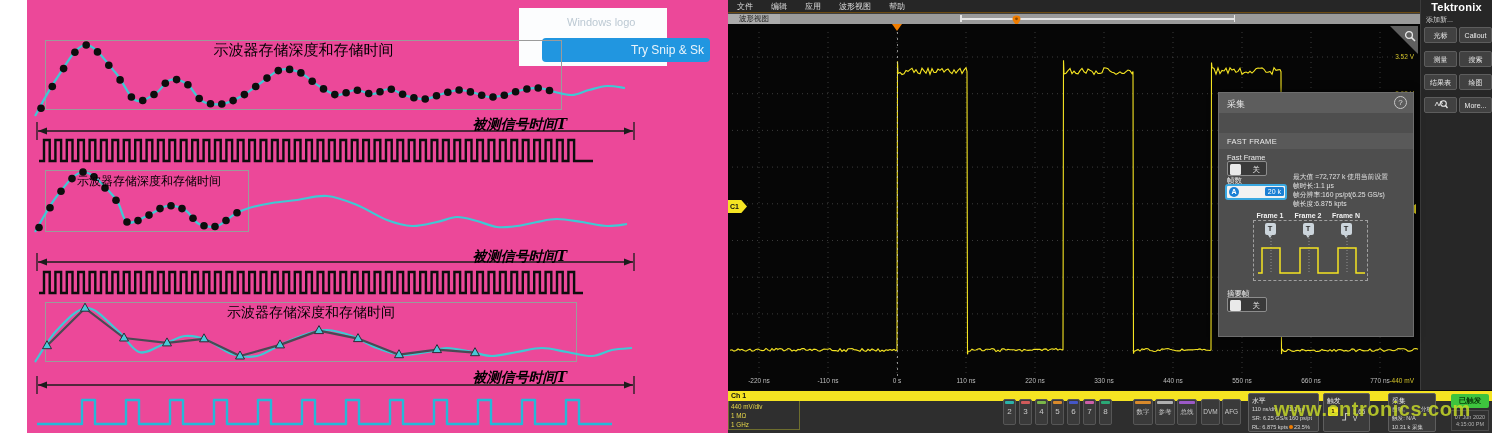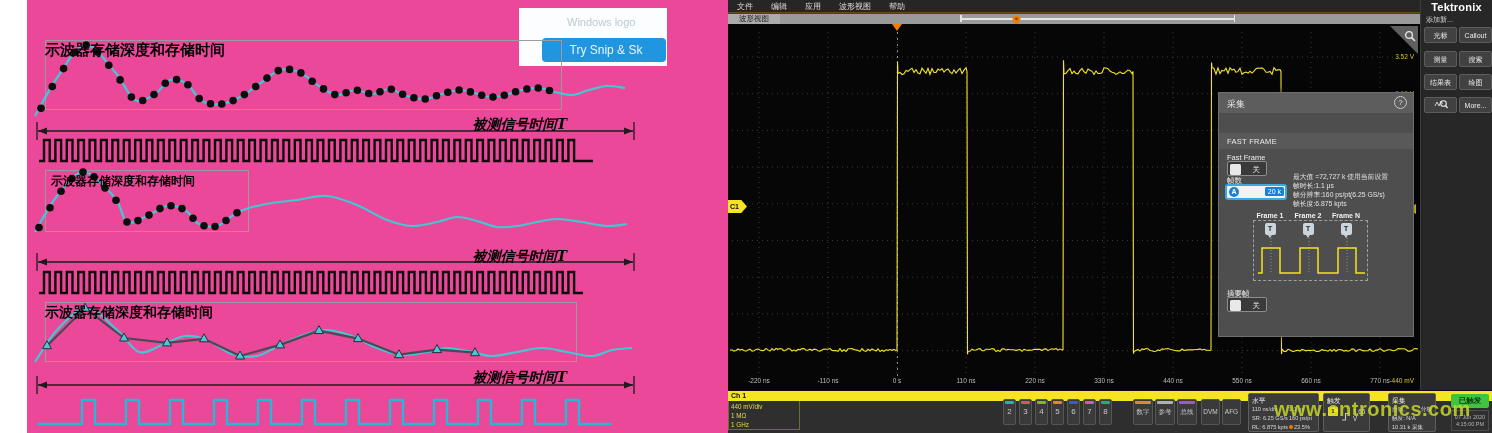--- a/index.html
+++ b/index.html
@@ -3,29 +3,29 @@
 <meta charset="utf-8">
 <style>
   html,body{margin:0;padding:0;background:#fff;}
   *{box-sizing:border-box;}
   #canvas{position:relative;width:1492px;height:433px;background:#fff;overflow:hidden;
           font-family:"Liberation Sans",sans-serif;}
   
   #left{position:absolute;left:0;top:0;width:728px;height:433px;background:#ec4899;margin-left:27px;}
   .diagram{position:absolute;left:0;width:640px;}
   .dbox{position:absolute;border:1px solid #9b9b9b;background:transparent;}
-  .dtitle{position:absolute;text-align:left;font-family:"DejaVu Serif",serif;
-          font-weight:bold;color:#000;}
+  .dtitle{position:absolute;text-align:center;font-family:"DejaVu Serif",serif;
+          font-weight:normal;color:#000;}
   .dlabel{position:absolute;text-align:right;font-family:"DejaVu Serif",serif;
           font-weight:bold;font-style:italic;color:#000;font-size:14px;}
   .dsvg{position:absolute;left:0;top:0;}
   #win-popup{position:absolute;left:492px;top:8px;width:148px;height:58px;background:#fcfdfe;}
   #win-text{position:absolute;left:48px;top:8px;font-size:11px;color:#bcc9d3;}
-  #win-btn{position:absolute;left:23px;top:30px;width:124px;height:24px;background:#2196e0;
-           color:#eaf4fb;font-size:12px;border:none;border-radius:4px;text-align:center;
+  #win-btn{position:absolute;left:23px;top:30px;width:168px;height:24px;background:#2196e0;
+           color:#eaf4fb;font-size:12px;border:none;border-radius:4px;text-align:right;
            padding-left:10px;white-space:nowrap;overflow:hidden;}
   
   #scope{position:absolute;left:728px;top:0;width:764px;height:433px;background:#404040;overflow:hidden;}
   #menubar{position:absolute;left:0;top:0;width:692px;height:13px;background:#262626;
            border-bottom:1px solid #6b4a12;display:flex;align-items:center;}
   .menu-item{font-size:8px;color:#dcdcdc;padding:0 9px;}
   #tabstrip{position:absolute;left:0;top:14px;width:692px;height:10px;background:#9a9a9a;}
   #viewtab{position:absolute;left:0;top:0;height:10px;padding:0 11px;background:#ababab;
            color:#1c1c1c;font-size:7.5px;line-height:10px;}
   #hslider{position:absolute;left:232px;top:0;width:275px;height:10px;}

